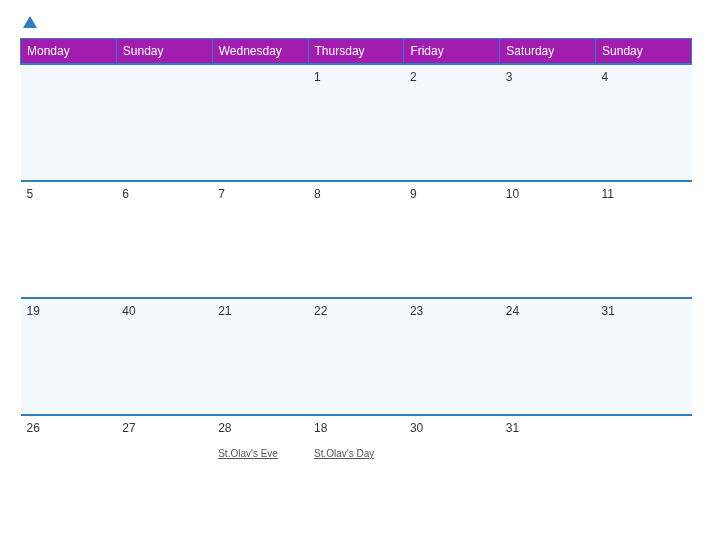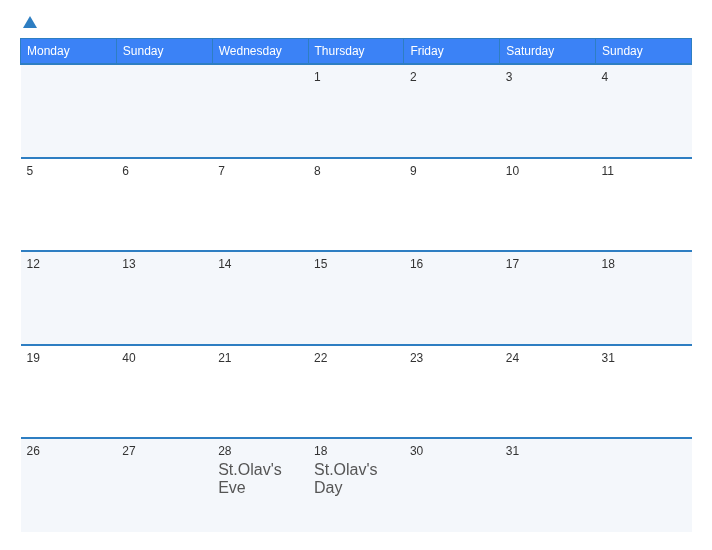--- a/index.html
+++ b/index.html
@@ -68,21 +68,21 @@
       text-align: right;
     }
 
     .calendar {
       width: 100%;
       border-collapse: collapse;
       flex: 1;
     }
 
     .calendar thead tr {
-      background-color: #3b82f6;
+      background-color: #a21caf;
     }
 
     .calendar thead th {
       color: #fff;
       font-size: 12px;
       font-weight: normal;
       padding: 5px 6px;
       text-align: left;
       border: 1px solid #2e7ec2;
     }
@@ -111,24 +111,25 @@
       width: calc(100% / 7);
     }
 
     .day-number {
       font-size: 12px;
       color: #333;
       display: block;
     }
 
     .day-event {
-      font-size: 16px;
+      font-size: 10px;
       color: #555;
       display: block;
-      margin-top: 3px;
+      margin-top: 13px;
+      text-decoration: underline;
     }
 
     .logo-row {
       display: flex;
       align-items: center;
     }
   </style>
 </head>
 <body>
 
@@ -194,43 +195,20 @@
         </td>
         <td>
           <span class="day-number">10</span>
         </td>
         <td>
           <span class="day-number">11</span>
         </td>
       </tr>
       <tr>
         <td>
-          <span class="day-number">12</span>
-        </td>
-        <td>
-          <span class="day-number">13</span>
-        </td>
-        <td>
-          <span class="day-number">14</span>
-        </td>
-        <td>
-          <span class="day-number">15</span>
-        </td>
-        <td>
-          <span class="day-number">16</span>
-        </td>
-        <td>
-          <span class="day-number">17</span>
-        </td>
-        <td>
-          <span class="day-number">18</span>
-        </td>
-      </tr>
-      <tr>
-        <td>
           <span class="day-number">19</span>
         </td>
         <td>
           <span class="day-number">40</span>
         </td>
         <td>
           <span class="day-number">21</span>
         </td>
         <td>
           <span class="day-number">22</span>

